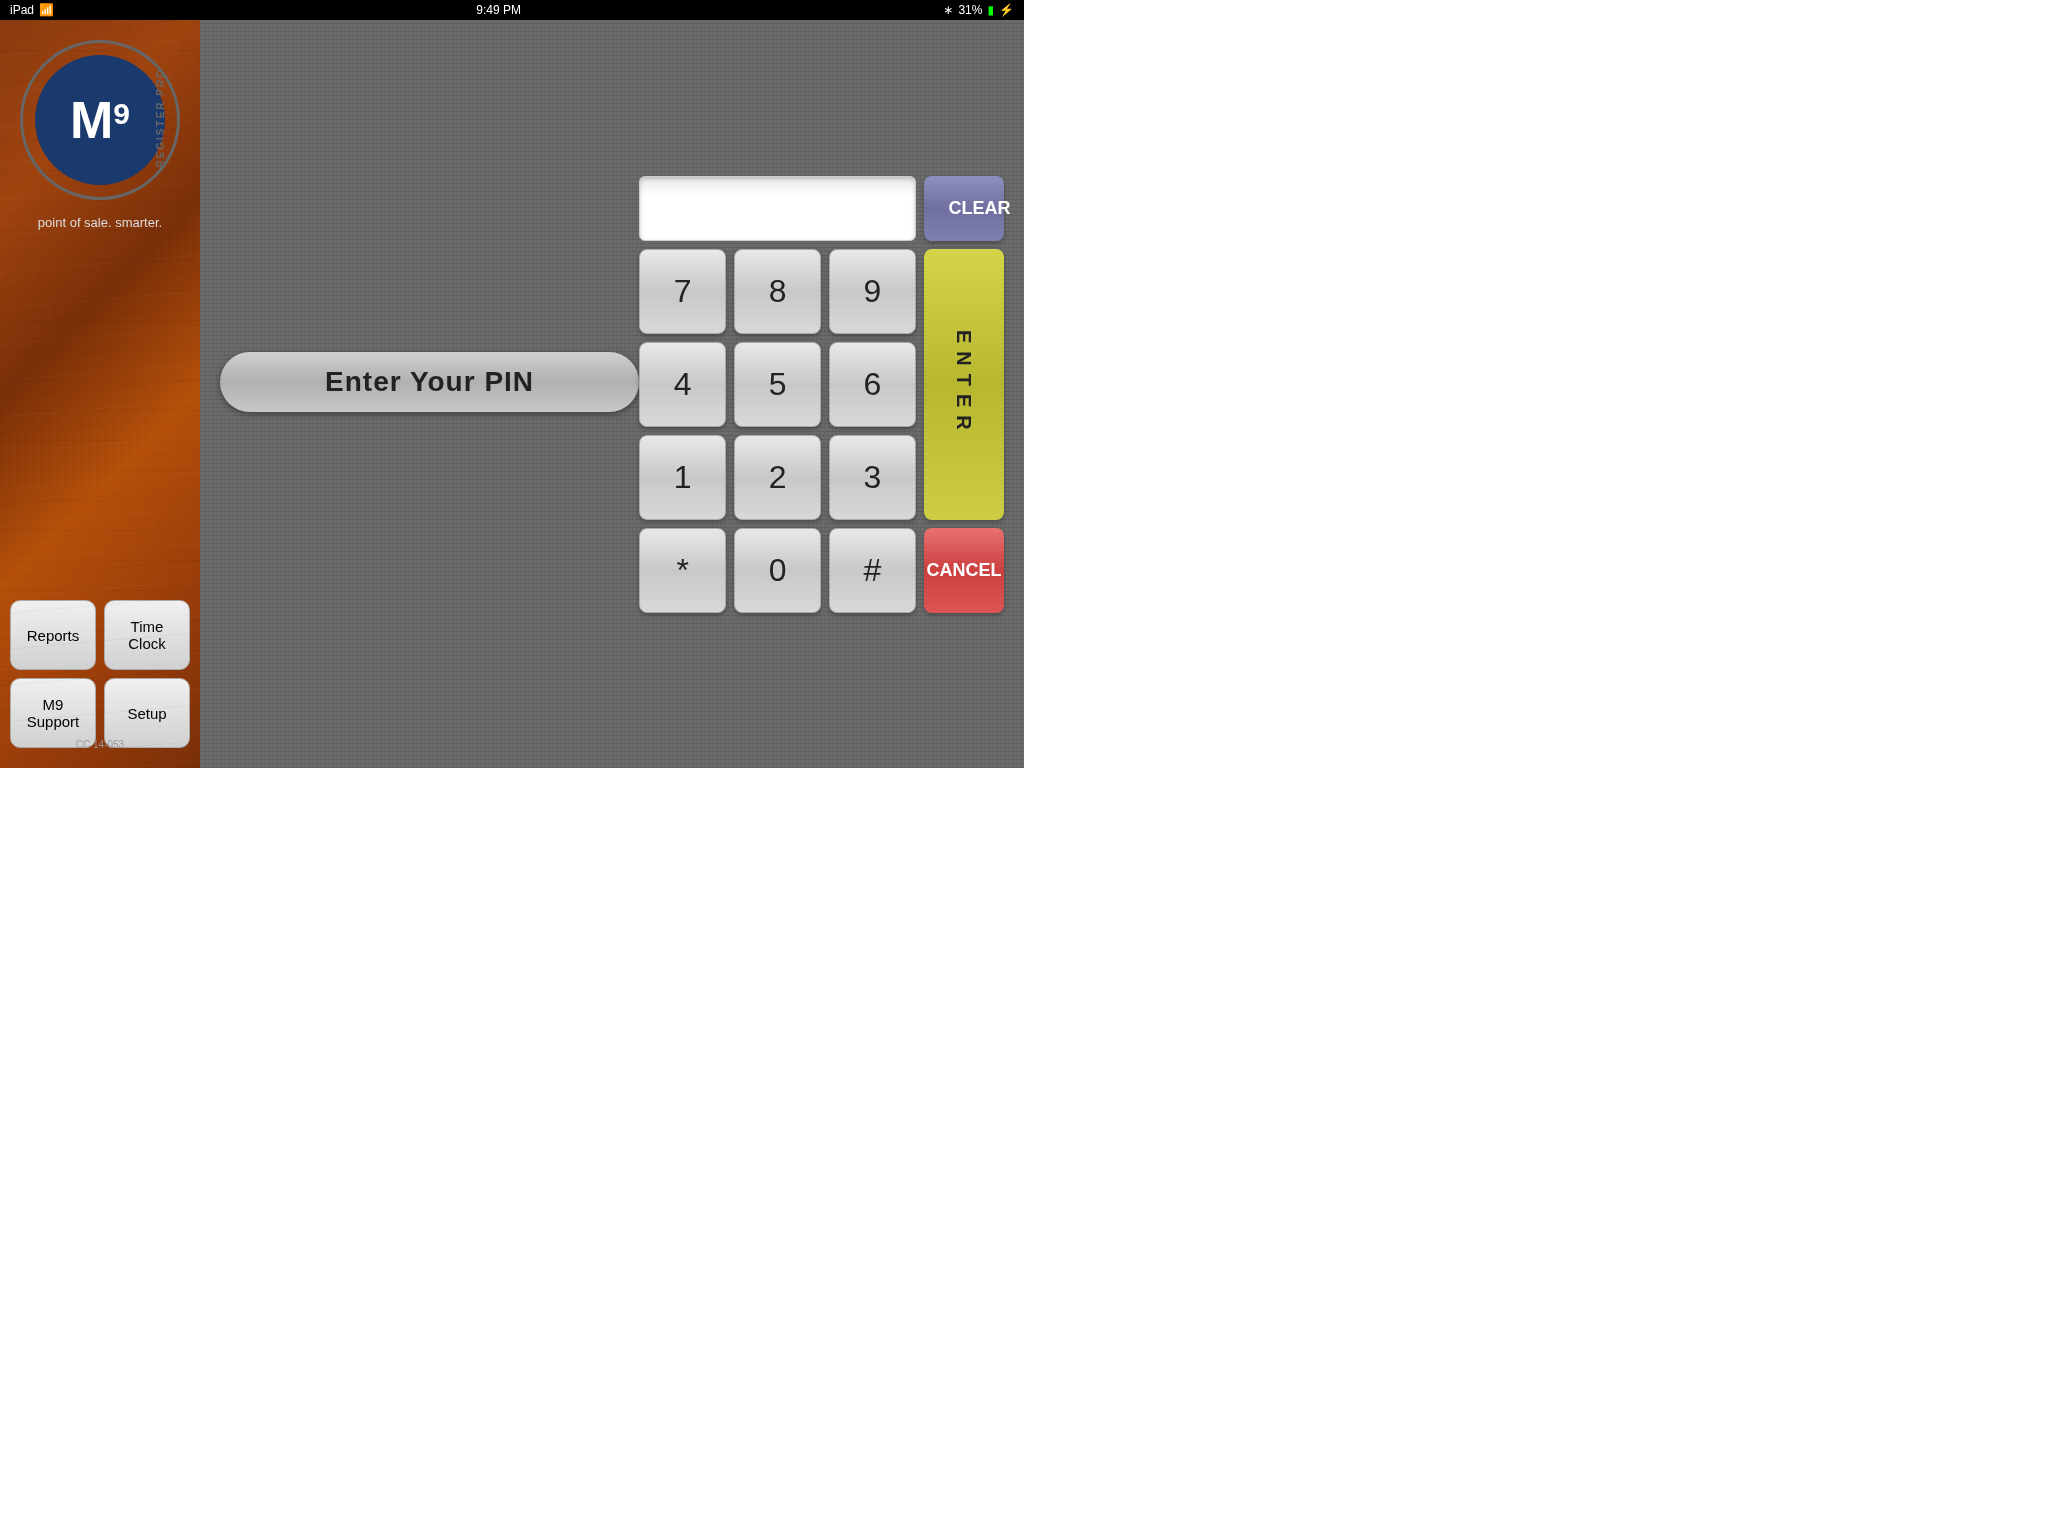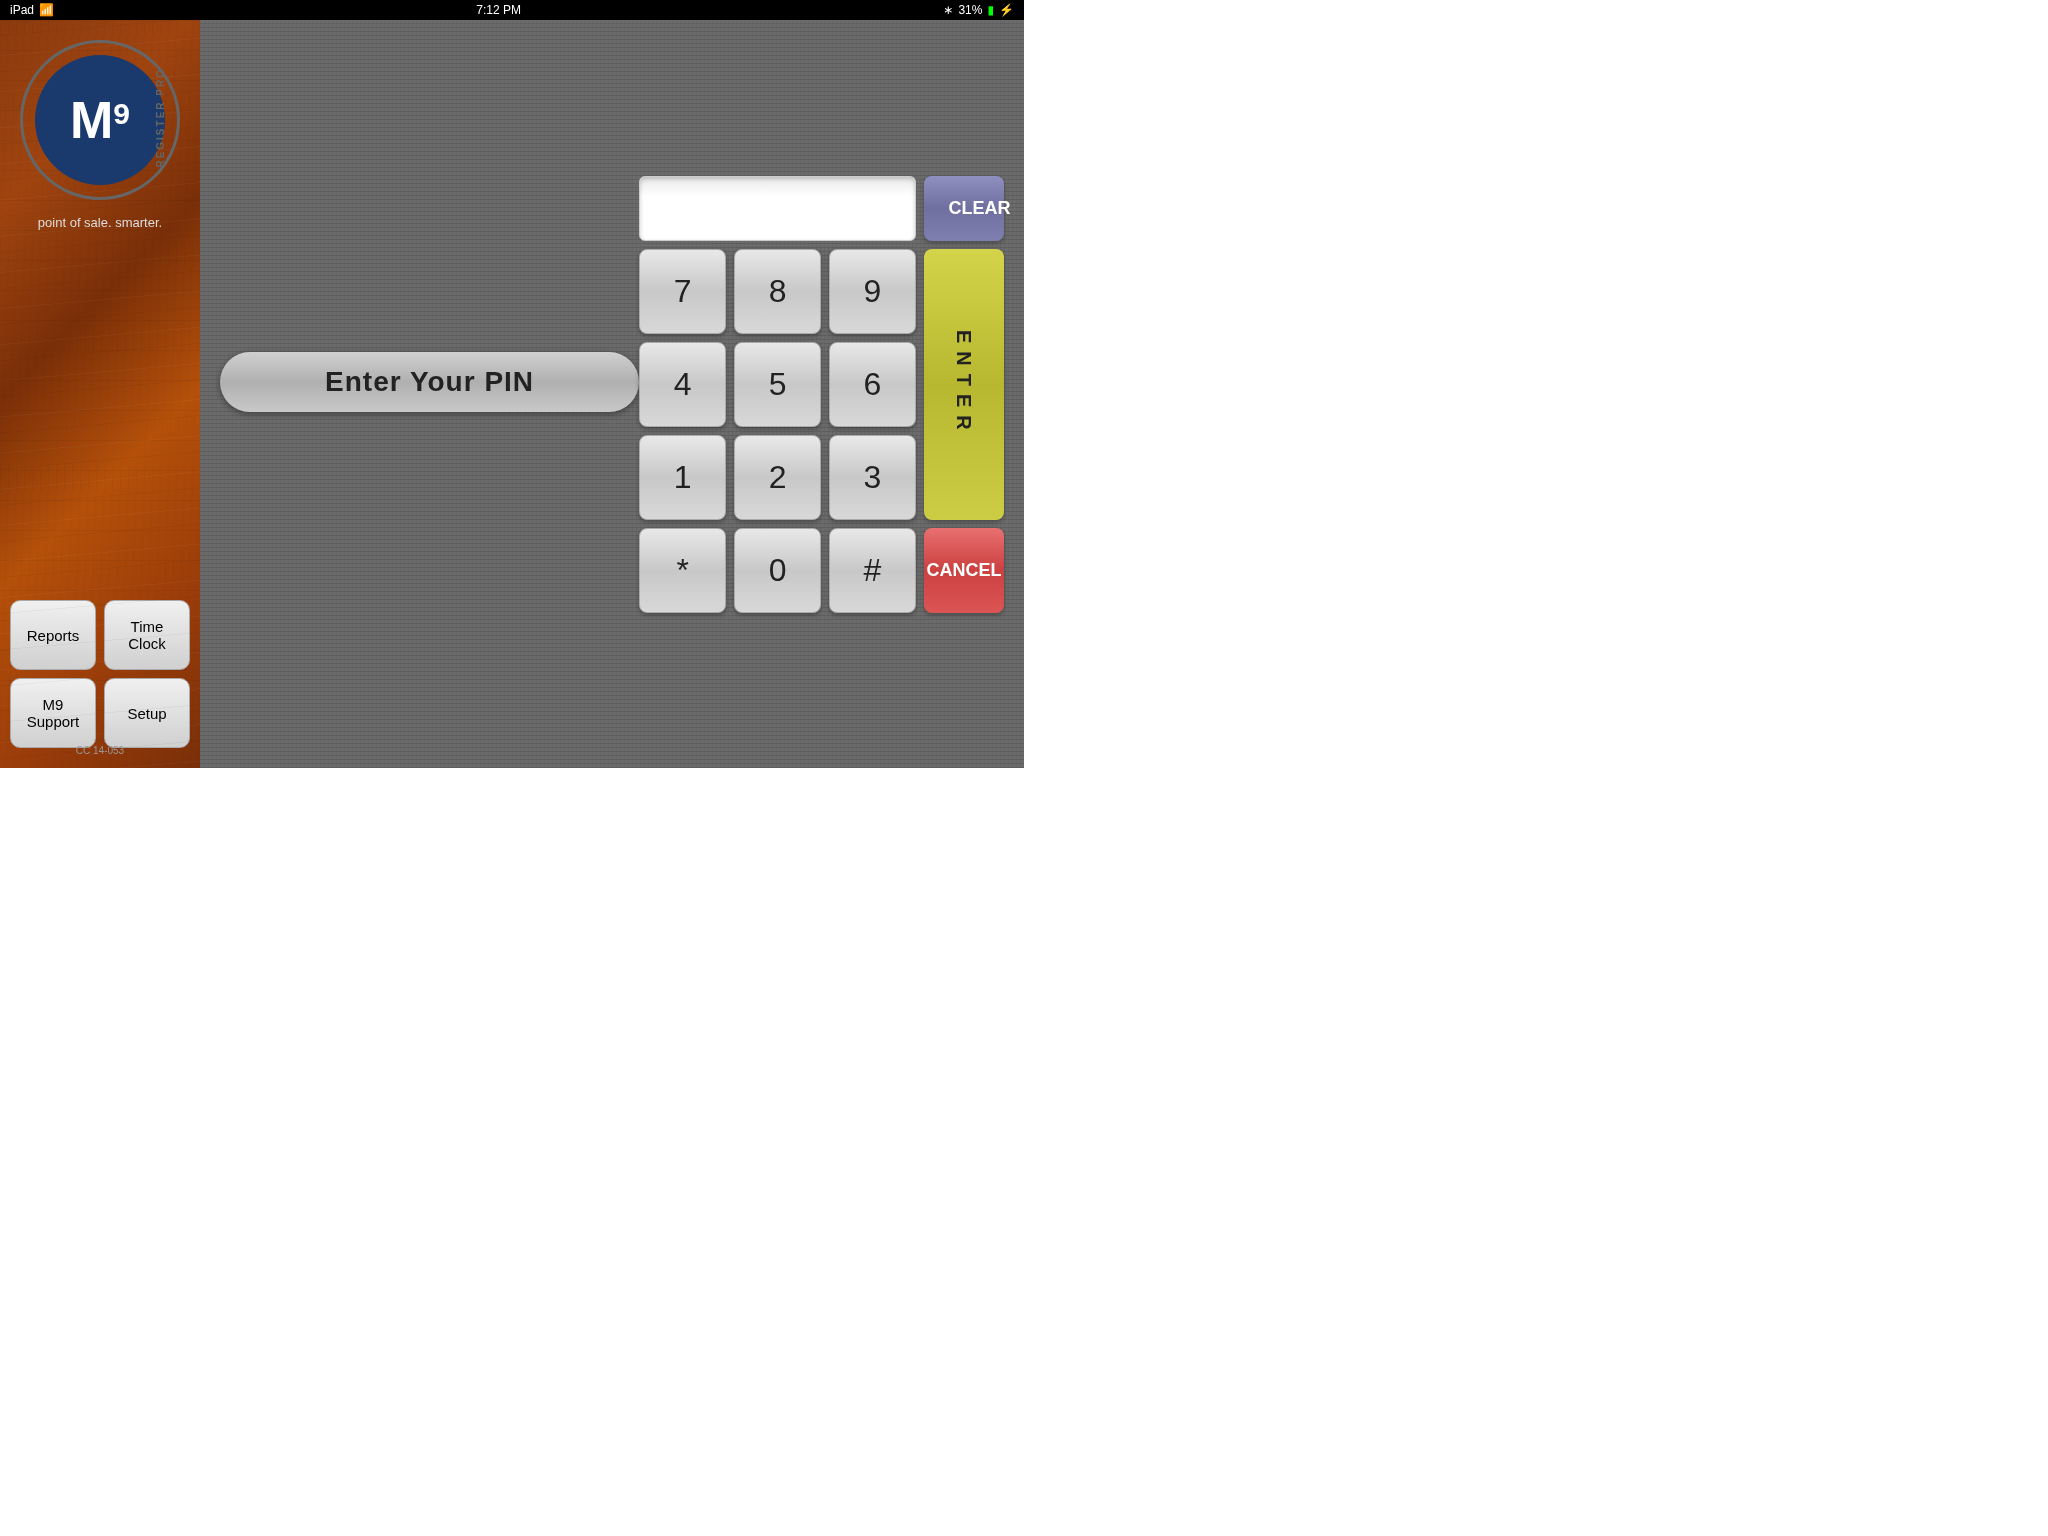--- a/index.html
+++ b/index.html
@@ -163,21 +163,21 @@
       display: flex;
       align-items: center;
       justify-content: center;
     }
 
     #copyright {
       color: #999;
       font-size: 10px;
       margin-top: 14px;
       position: absolute;
-      bottom: 12px;
+      bottom: 18px;
     }
 
     
     #pin-panel {
       flex: 1;
       background: #6b6b6b;
       background-image:
         repeating-linear-gradient(
           0deg,
           rgba(0,0,0,0.1) 0px, rgba(0,0,0,0.1) 1px,
@@ -341,21 +341,21 @@
     }
   </style>
 </head>
 <body>
 
 <div id="status-bar">
   <div class="status-left">
     <span>iPad</span>
     <span>📶</span>
   </div>
-  <span>7:12 PM</span>
+  <span>9:49 PM</span>
   <div class="status-right">
     <span>∗</span>
     <span>31%</span>
     <span style="color:#0f0;">▮</span>
     <span style="color:#ff0;">⚡</span>
   </div>
 </div>
 
 <div id="main">
 

